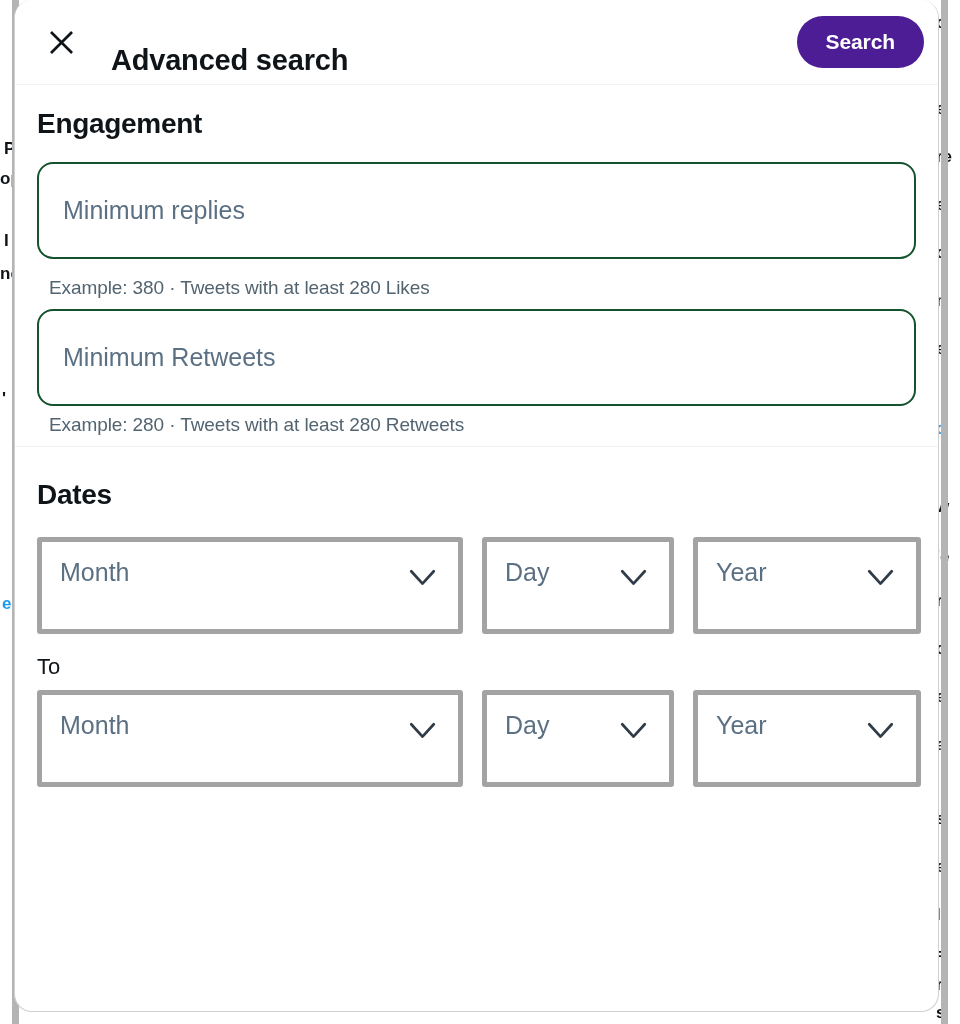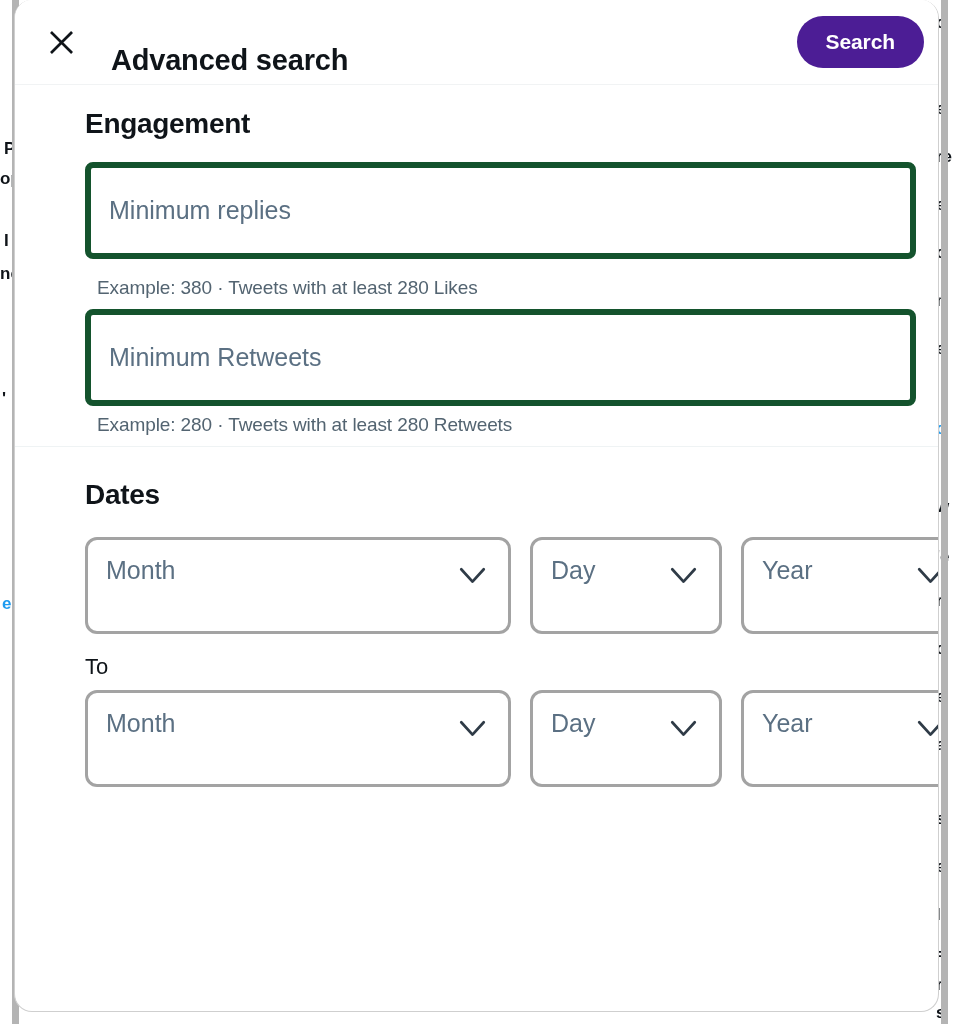--- a/index.html
+++ b/index.html
@@ -166,48 +166,47 @@
 
   
   #modal-body {
     height: calc(100% - 85px);
     overflow: hidden;
     position: relative;
   }
 
   .section {
     padding: 0 22px;
-    margin-left: 48px;
   }
   .section-divider {
     height: 1px;
     background: #eff3f4;
     margin: 0;
   }
   .section-title {
     font-size: 28px;
     font-weight: 700;
     color: #0f1419;
     letter-spacing: -0.3px;
   }
   #engagement-section .section-title { padding: 23px 0 22px 0; }
   #dates-section .section-title { padding: 32px 0 26px 0; }
 
   
   .field-group { margin-bottom: 10px; }
   .text-field {
     width: 100%;
     height: 97px;
-    border: 6px solid #14532d;
-    border-radius: 8px;
+    border: 2px solid #14532d;
+    border-radius: 16px;
     background: #ffffff;
     font-family: inherit;
     font-size: 25px;
     color: #0f1419;
-    padding: 0 18px;
+    padding: 0 24px;
     outline: none;
   }
   .text-field::placeholder { color: #5b7083; opacity: 1; }
   .field-hint {
     font-size: 19px;
     color: #536471;
     padding: 8px 2px 0 12px;
     letter-spacing: -0.1px;
   }
 
@@ -219,22 +218,22 @@
     font-weight: 400;
   }
   .date-row {
     display: flex;
     gap: 19px;
     margin-bottom: 20px;
   }
   .select-wrap {
     position: relative;
     height: 97px;
-    border: 3px solid #a3a3a3;
-    border-radius: 12px;
+    border: 5px solid #a3a3a3;
+    border-radius: 3px;
     background: #ffffff;
     display: flex;
     align-items: flex-start;
     cursor: pointer;
   }
   .select-wrap.month { flex: 0 0 426px; }
   .select-wrap.day   { flex: 0 0 192px; }
   .select-wrap.year  { flex: 0 0 228px; text-align: right; }
   .select-value {
     font-size: 25px;

